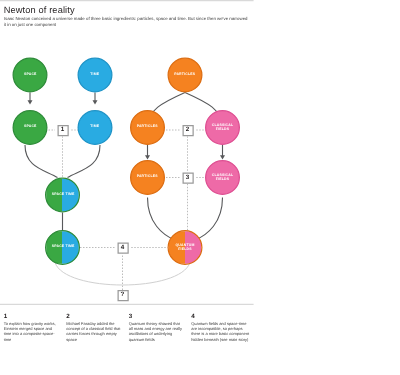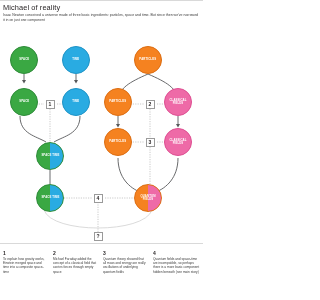--- a/index.html
+++ b/index.html
@@ -62,21 +62,21 @@
   #note-1{left:3px;}
   #note-2{left:53px;}
   #note-3{left:103px;}
   #note-4{left:153px;width:47px;}
 </style>
 </head>
 <body>
 
 <div class="rule" id="rule-top"></div>
 
-<div id="title">Michael of reality</div>
+<div id="title">Newton of reality</div>
 <div id="subtitle">Isaac Newton conceived a universe made of three basic ingredients: particles, space and time. But since then we've narrowed it in on just one component</div>
 
 <div id="stage">
 
   <svg id="wires" viewBox="0 0 203 216">
     <g fill="none" stroke="#58595b" stroke-width="0.9">
 
       <path d="M24,48 L24,56"></path>
 
       <path d="M76,48 L76,56"></path>

